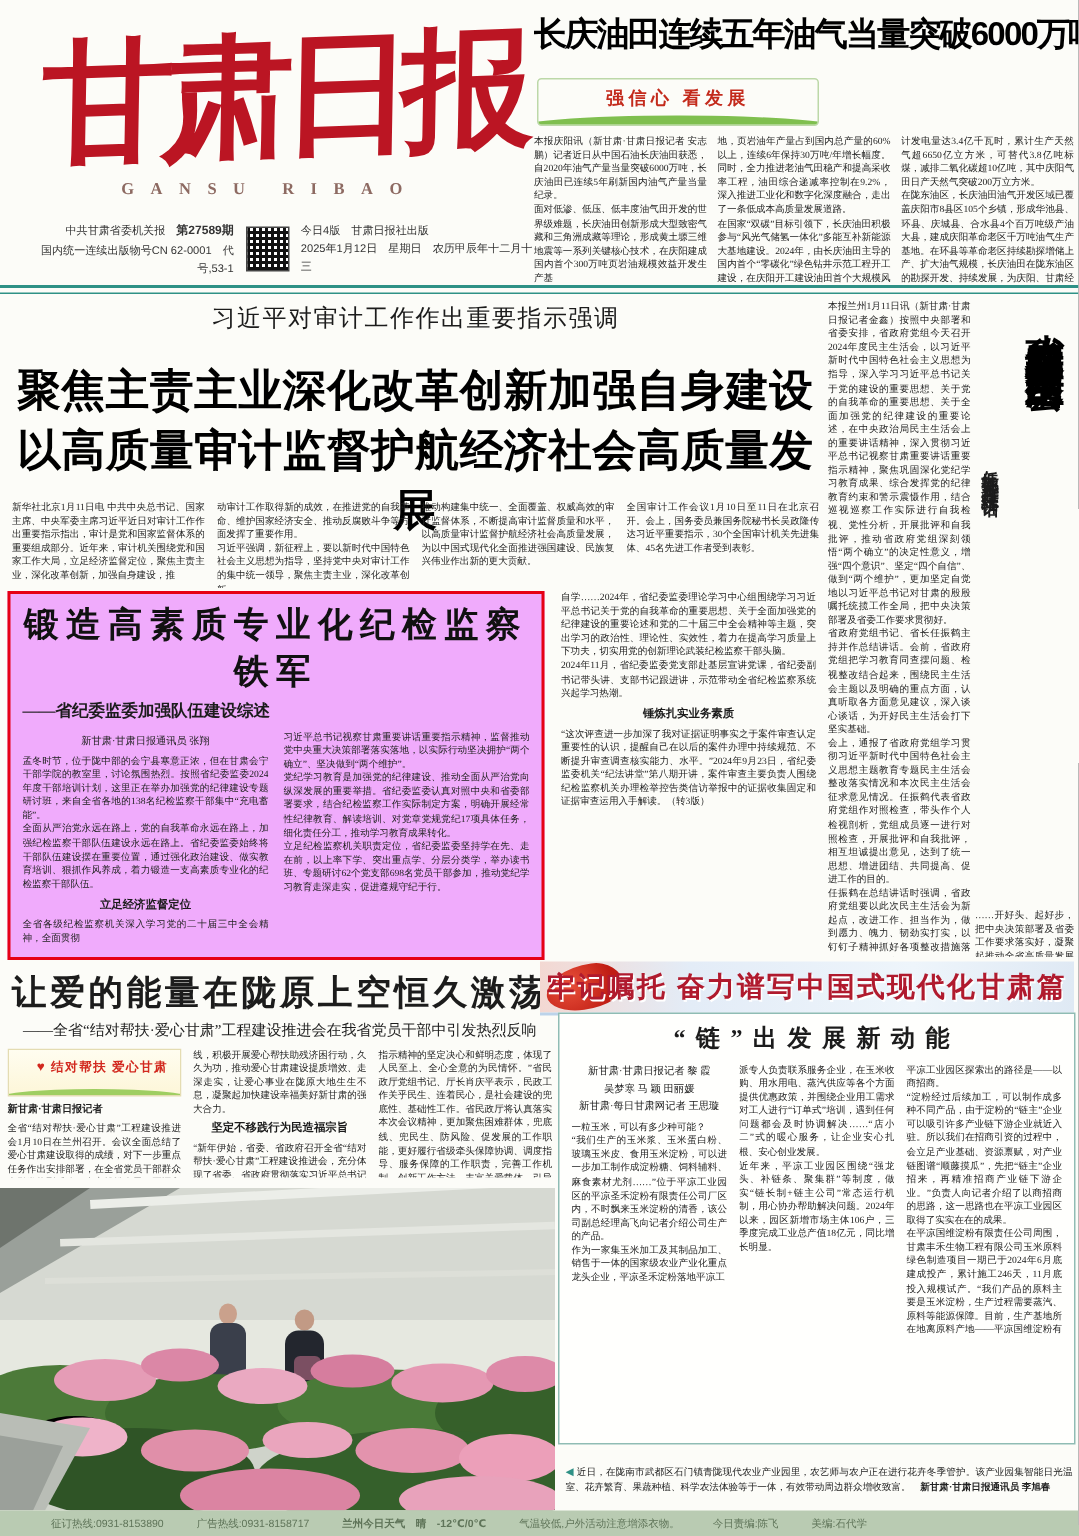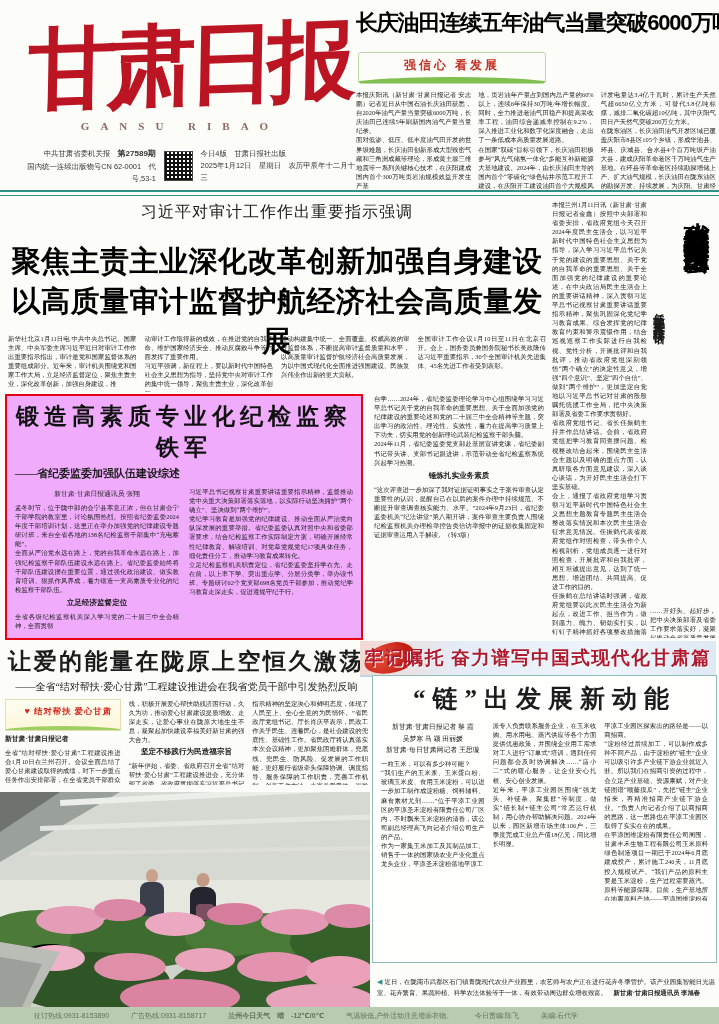--- a/index.html
+++ b/index.html
@@ -79,21 +79,21 @@
      background:linear-gradient(90deg,#f3d8d2,#e3ecf7 28%,#eef5fb 70%,#dfe9f4);
      border-bottom:2px solid #bcd3ea;overflow:hidden;}
   .pl-banner .flag{position:absolute;left:4px;top:2px;width:52px;height:30px;
      background:radial-gradient(circle at 30% 40%,#e8503a,#c01d14 70%);
      border-radius:62% 38% 55% 45%/60% 55% 45% 40%;transform:rotate(-8deg);}
   .pl-banner .txt{position:relative;z-index:2;text-align:center;font-size:18.5px;font-weight:900;
      color:#b01a2e;letter-spacing:1.5px;line-height:34px;
      font-family:"Liberation Sans","DejaVu Sans",sans-serif;text-shadow:1px 1px 0 #fff;}
   .pl-box{position:absolute;left:372px;top:675px;width:345px;height:288px;border:1px solid #8fbcb4;
      box-sizing:border-box;background:#fffffd;padding:6px 8px;}
-  .pl-h{text-align:center;font-size:25px;font-weight:900;letter-spacing:7px;}
+  .pl-h{text-align:center;font-size:16px;font-weight:900;letter-spacing:7px;}
   .pl-s{text-align:center;font-size:12px;font-weight:700;margin-top:5px;}
   .pl-cols{display:flex;gap:8px;margin-top:6px;height:180px;overflow:hidden;}
   .pl-cols>div{flex:1;overflow:hidden;}
   .pl-by{text-align:center;font-size:6.9px;line-height:1.7;margin-bottom:3px;}
   
   .photo{position:absolute;left:0;top:792px;width:370px;height:215px;overflow:hidden;background:#cfd3ca;}
   .caption{position:absolute;left:377px;top:968px;width:338px;height:36px;overflow:hidden;}
   .cap-icon{color:#2f9186;font-size:7px;margin-right:2px;}
   .credit{font-weight:700;}
   

